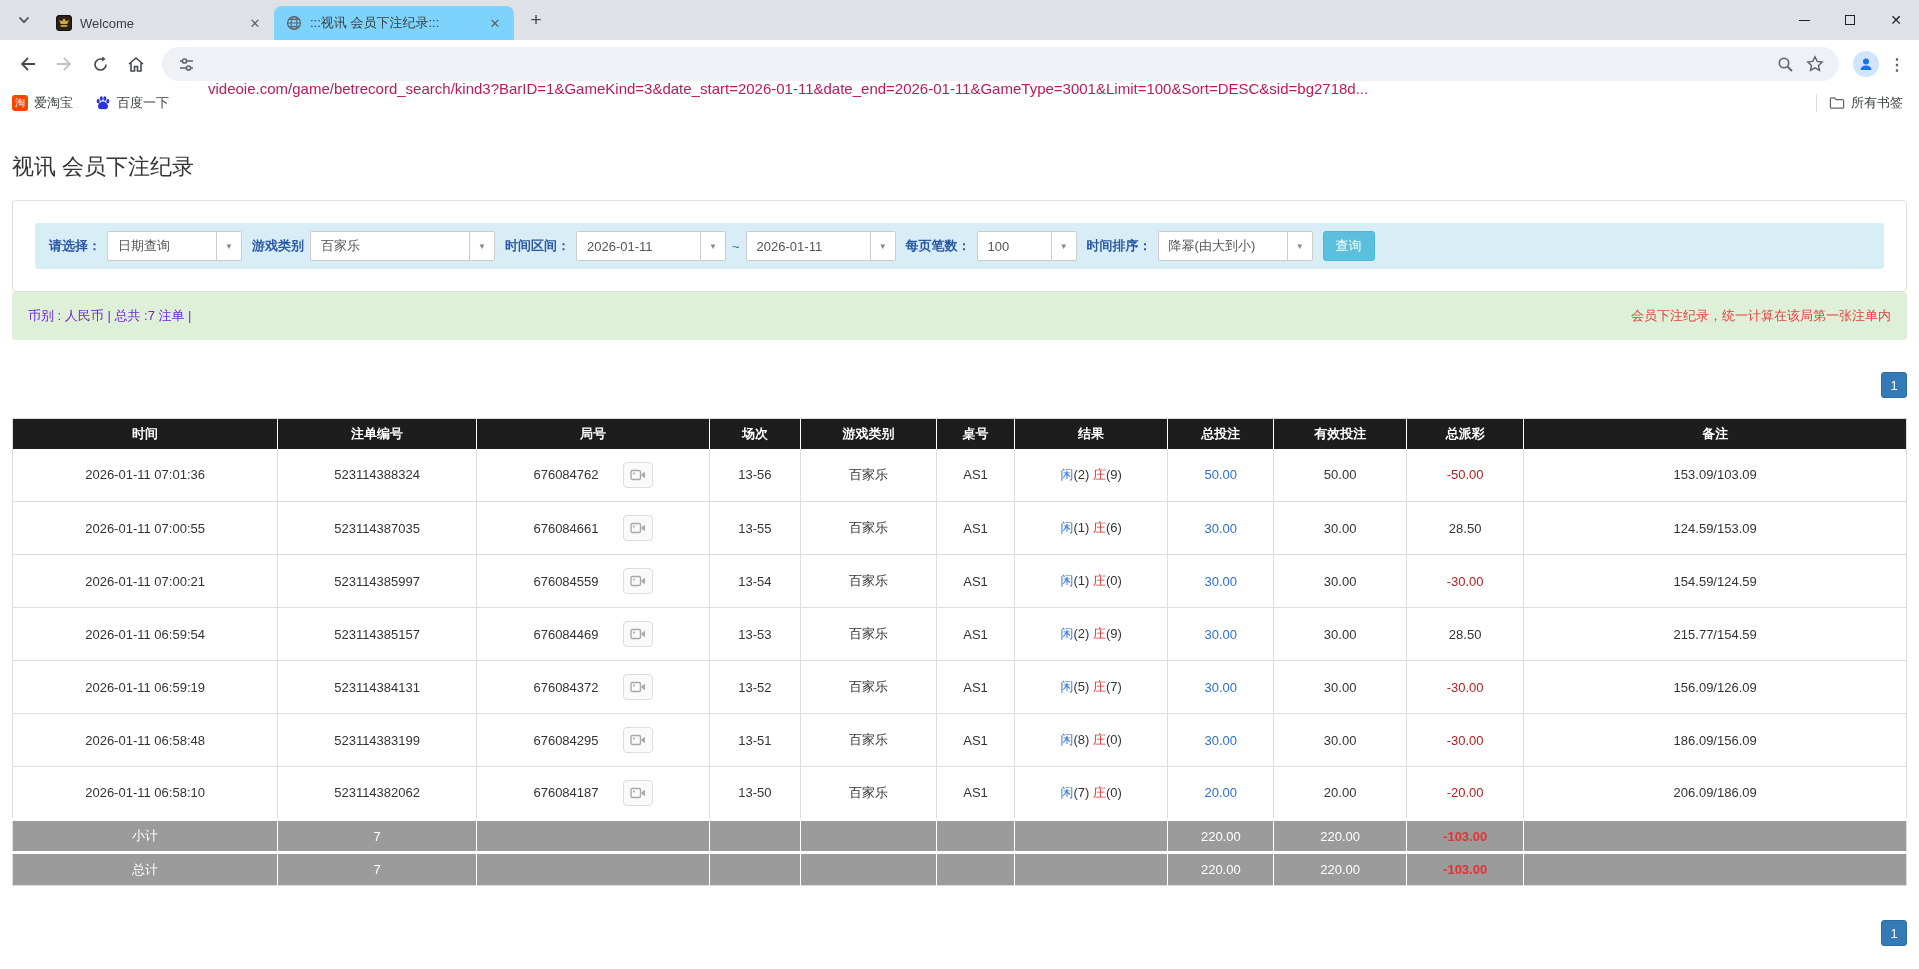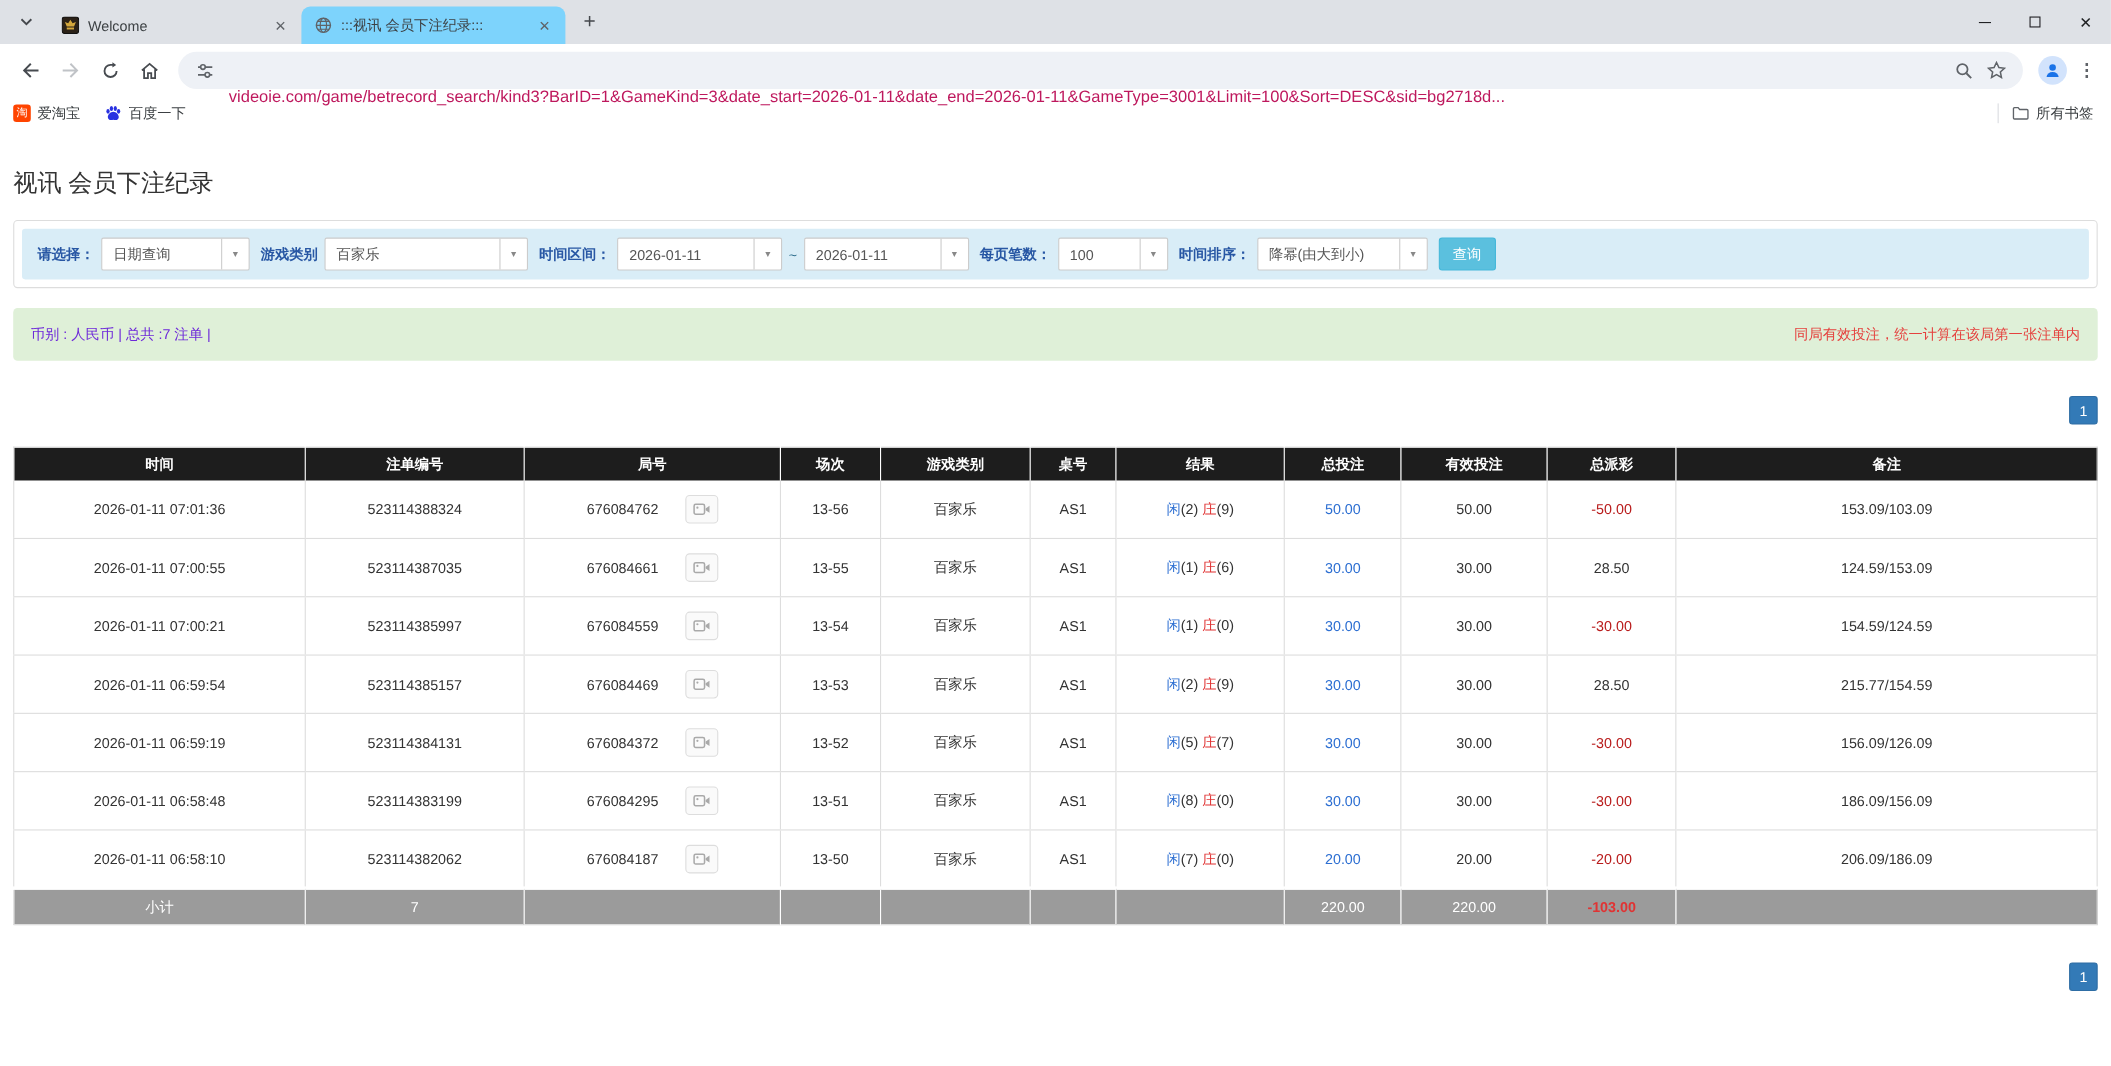--- a/index.html
+++ b/index.html
@@ -35,21 +35,21 @@
   .bm-item { display:flex; align-items:center; margin-right:22px; }
   .bm-item .bm-ic { width:16px; height:16px; margin-right:6px; display:flex; align-items:center; justify-content:center; }
   .tb-ic { background:#ff4400; border-radius:3px; color:#fff; font-size:10px; line-height:16px; text-align:center; width:16px; height:16px; }
   .bm-right { margin-left:auto; display:flex; align-items:center; }
   .bm-sep { width:1px; height:18px; background:#dadce0; margin-right:12px; }
 
   
   .page { padding:0 12px; }
   .page-title { font-size:22px; color:#333; font-weight:500; margin:34px 0 18px; }
 
-  .filter-panel { border:1px solid #ddd; border-radius:4px; padding:7px; margin-bottom:18px; }
+  .filter-panel { border:1px solid #ddd; border-radius:4px; padding:22px; }
   .filter-bar { background:#d9edf7; border-radius:3px; padding:8px 12px; display:flex; align-items:center; font-size:13px; }
   .f-label { color:#2857a4; font-weight:bold; margin:0 6px 0 10px; white-space:nowrap; }
   .f-label:first-child { margin-left:2px; }
   .combo { background:#fff; border:1px solid #ccc; border-radius:2px; height:30px; display:inline-flex; align-items:center; color:#555; }
   .combo .txt { padding:0 10px; flex:1; white-space:nowrap; overflow:hidden; }
   .combo .arr { width:25px; align-self:stretch; border-left:1px solid #ccc; display:flex; align-items:center; justify-content:center; color:#888; font-size:8px; }
   .w-qtype { width:135px;gap:16px; } .w-game { width:185px; } .w-date { width:150px; }
   .w-pp { width:100px; } .w-sort { width:155px; }
   .f-tilde { color:#31708f; margin:0 6px; }
   .btn-search { margin-left:10px; height:30px; padding:0 12px; background:#5bc0de; border:1px solid #46b8da; border-radius:3px; color:#fff; font-size:13px; display:inline-flex; align-items:center; }
@@ -233,21 +233,21 @@
       <span class="combo w-sort">
         <span class="txt">降幂(由大到小)</span>
         <span class="arr">▼</span>
       </span>
       <span class="btn-search">查询</span>
     </div>
   </div>
 
   <div class="summary-bar">
     <span class="sum-left">币别 : 人民币 | 总共 :7 注单 |</span>
-    <span class="sum-right">同局有效投注，统一计算在该局第一张注单内</span>
+    <span class="sum-right">会员下注纪录，统一计算在该局第一张注单内</span>
   </div>
 
   <div class="pager-row">
     <span class="pager">1</span>
   </div>
 
   <table class="bet-table">
     <colgroup>
       <col style="width:14%">
         <col style="width:10.5%">
@@ -439,19 +439,32 @@
           <td></td>
           <td></td>
           <td></td>
           <td></td>
           <td></td>
           <td>220.00</td>
           <td>220.00</td>
           <td class="neg">-103.00</td>
           <td></td>
         </tr>
+        <tr>
+          <td>总计</td>
+          <td>7</td>
+          <td></td>
+          <td></td>
+          <td></td>
+          <td></td>
+          <td></td>
+          <td>220.00</td>
+          <td>220.00</td>
+          <td class="neg">-103.00</td>
+          <td></td>
+        </tr>
       </tfoot>
   </table>
 
   <div class="pager-row bottom">
     <span class="pager">1</span>
   </div>
 </div>
 
 </body></html>

